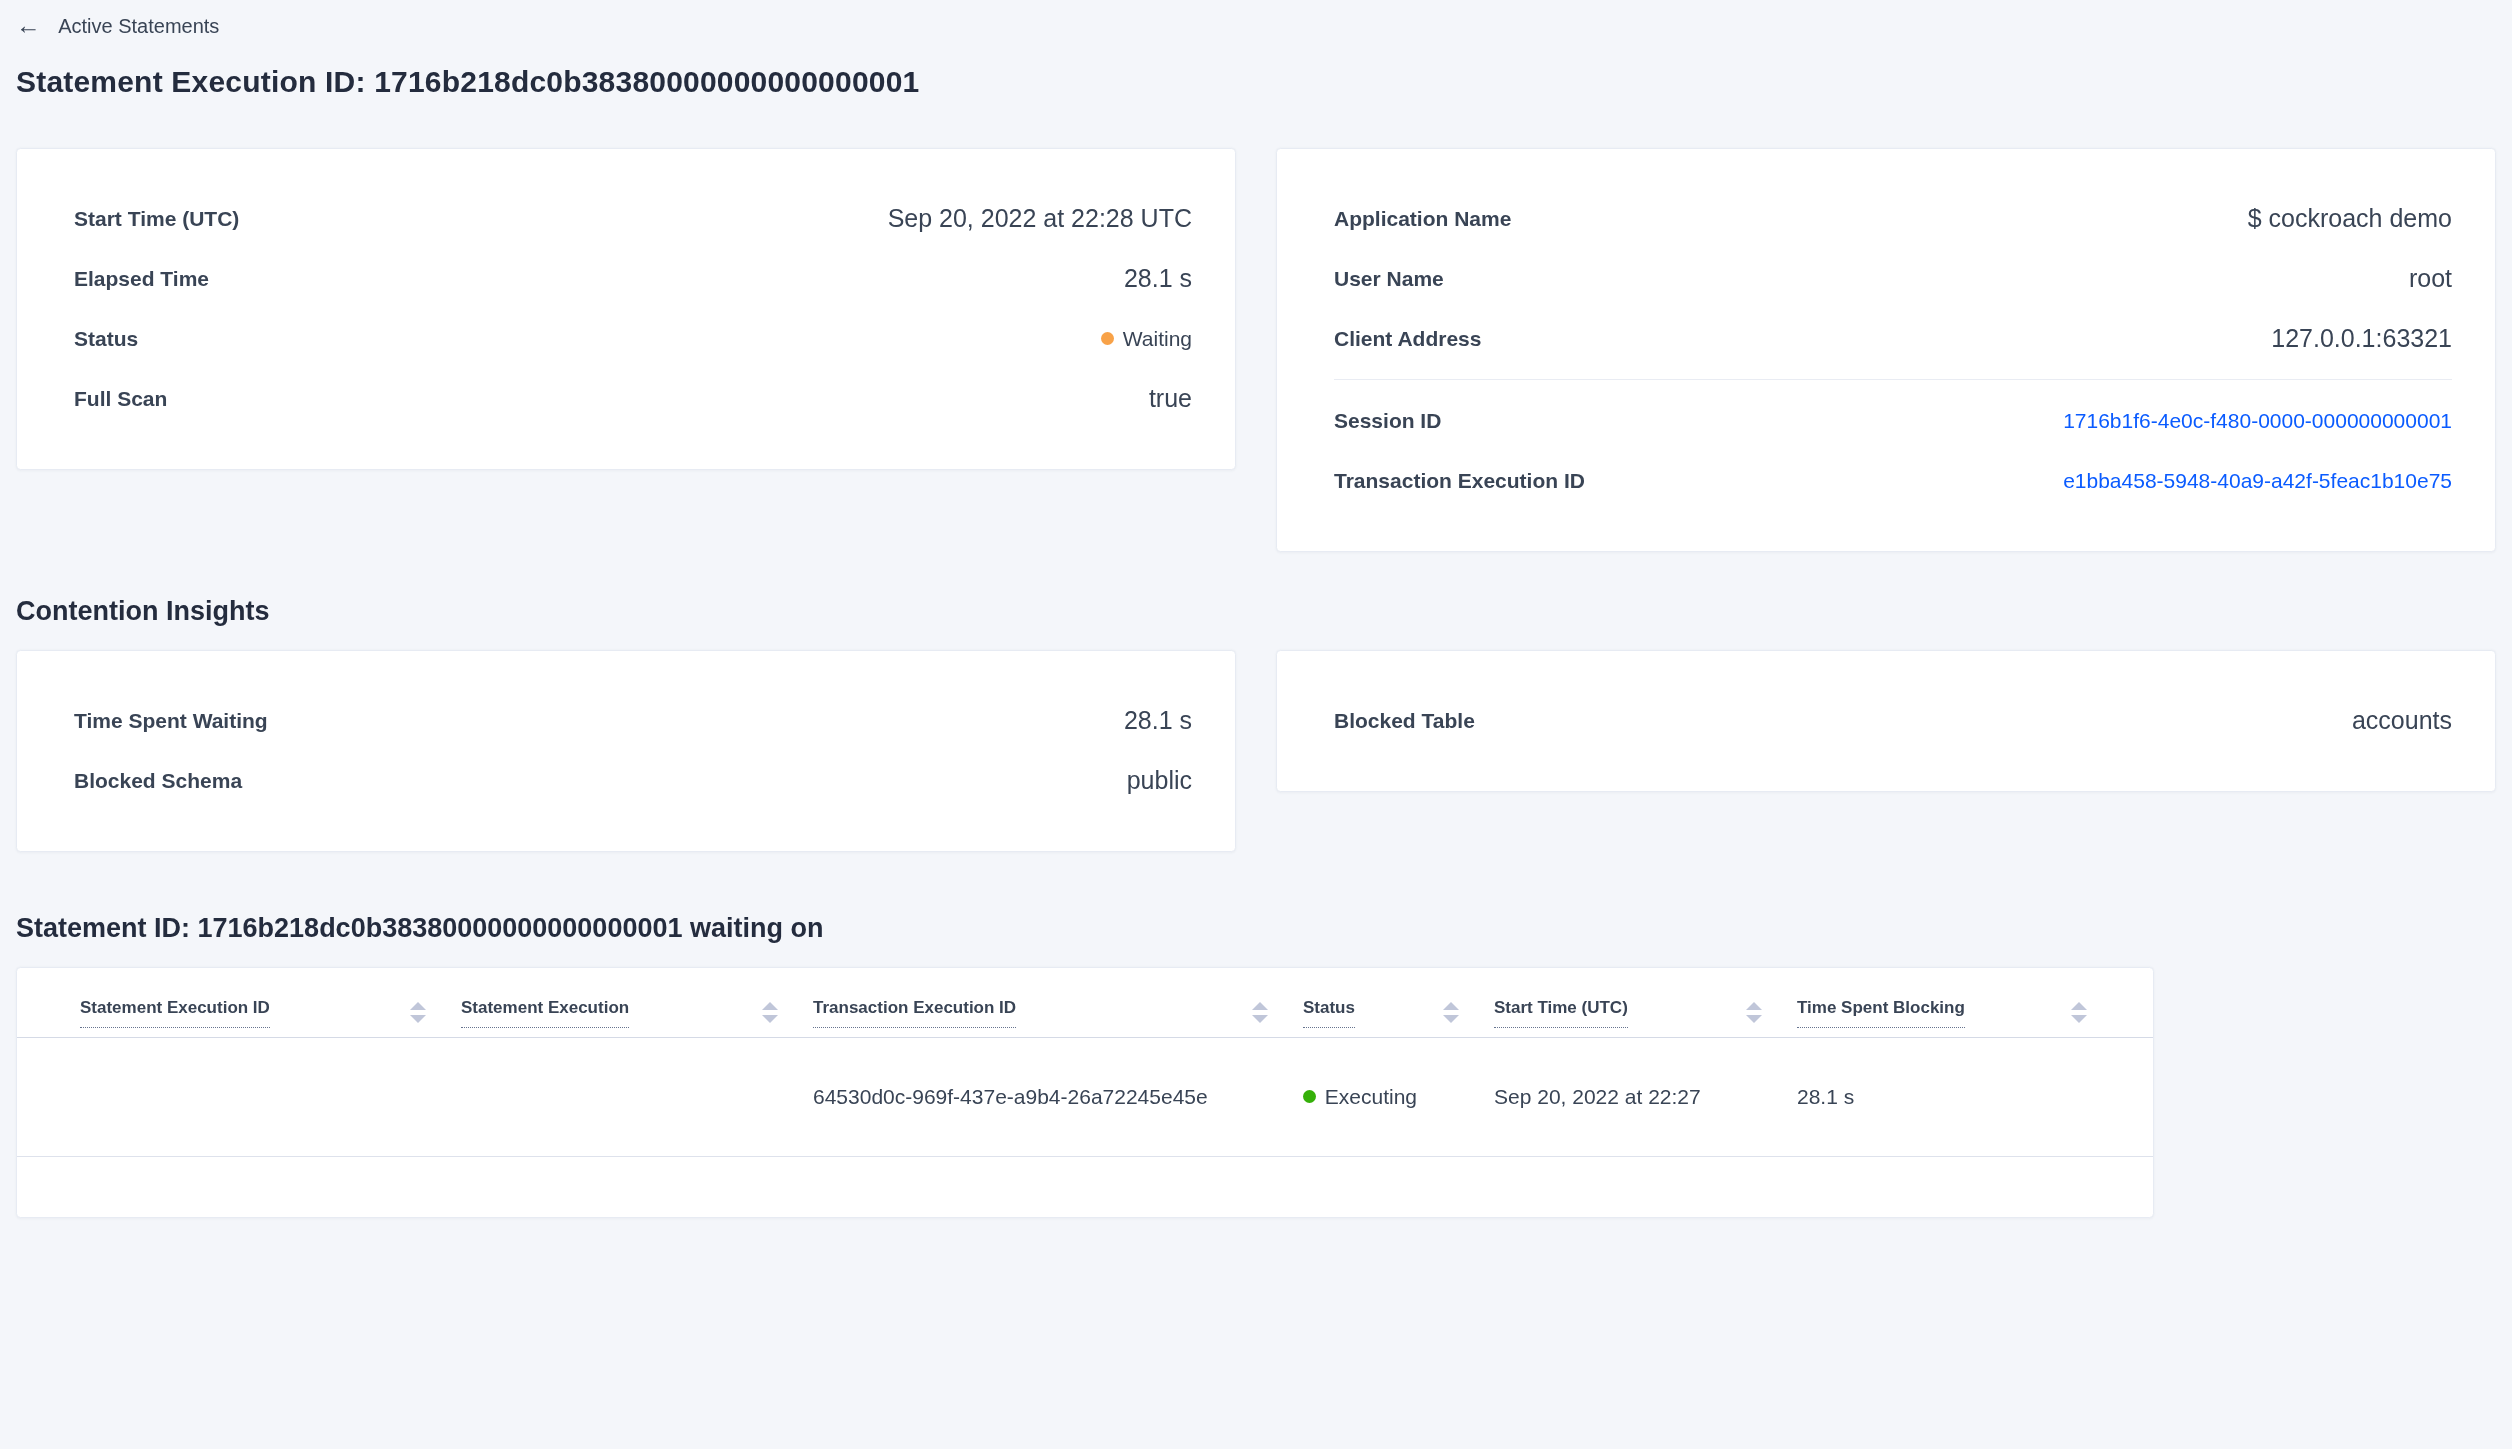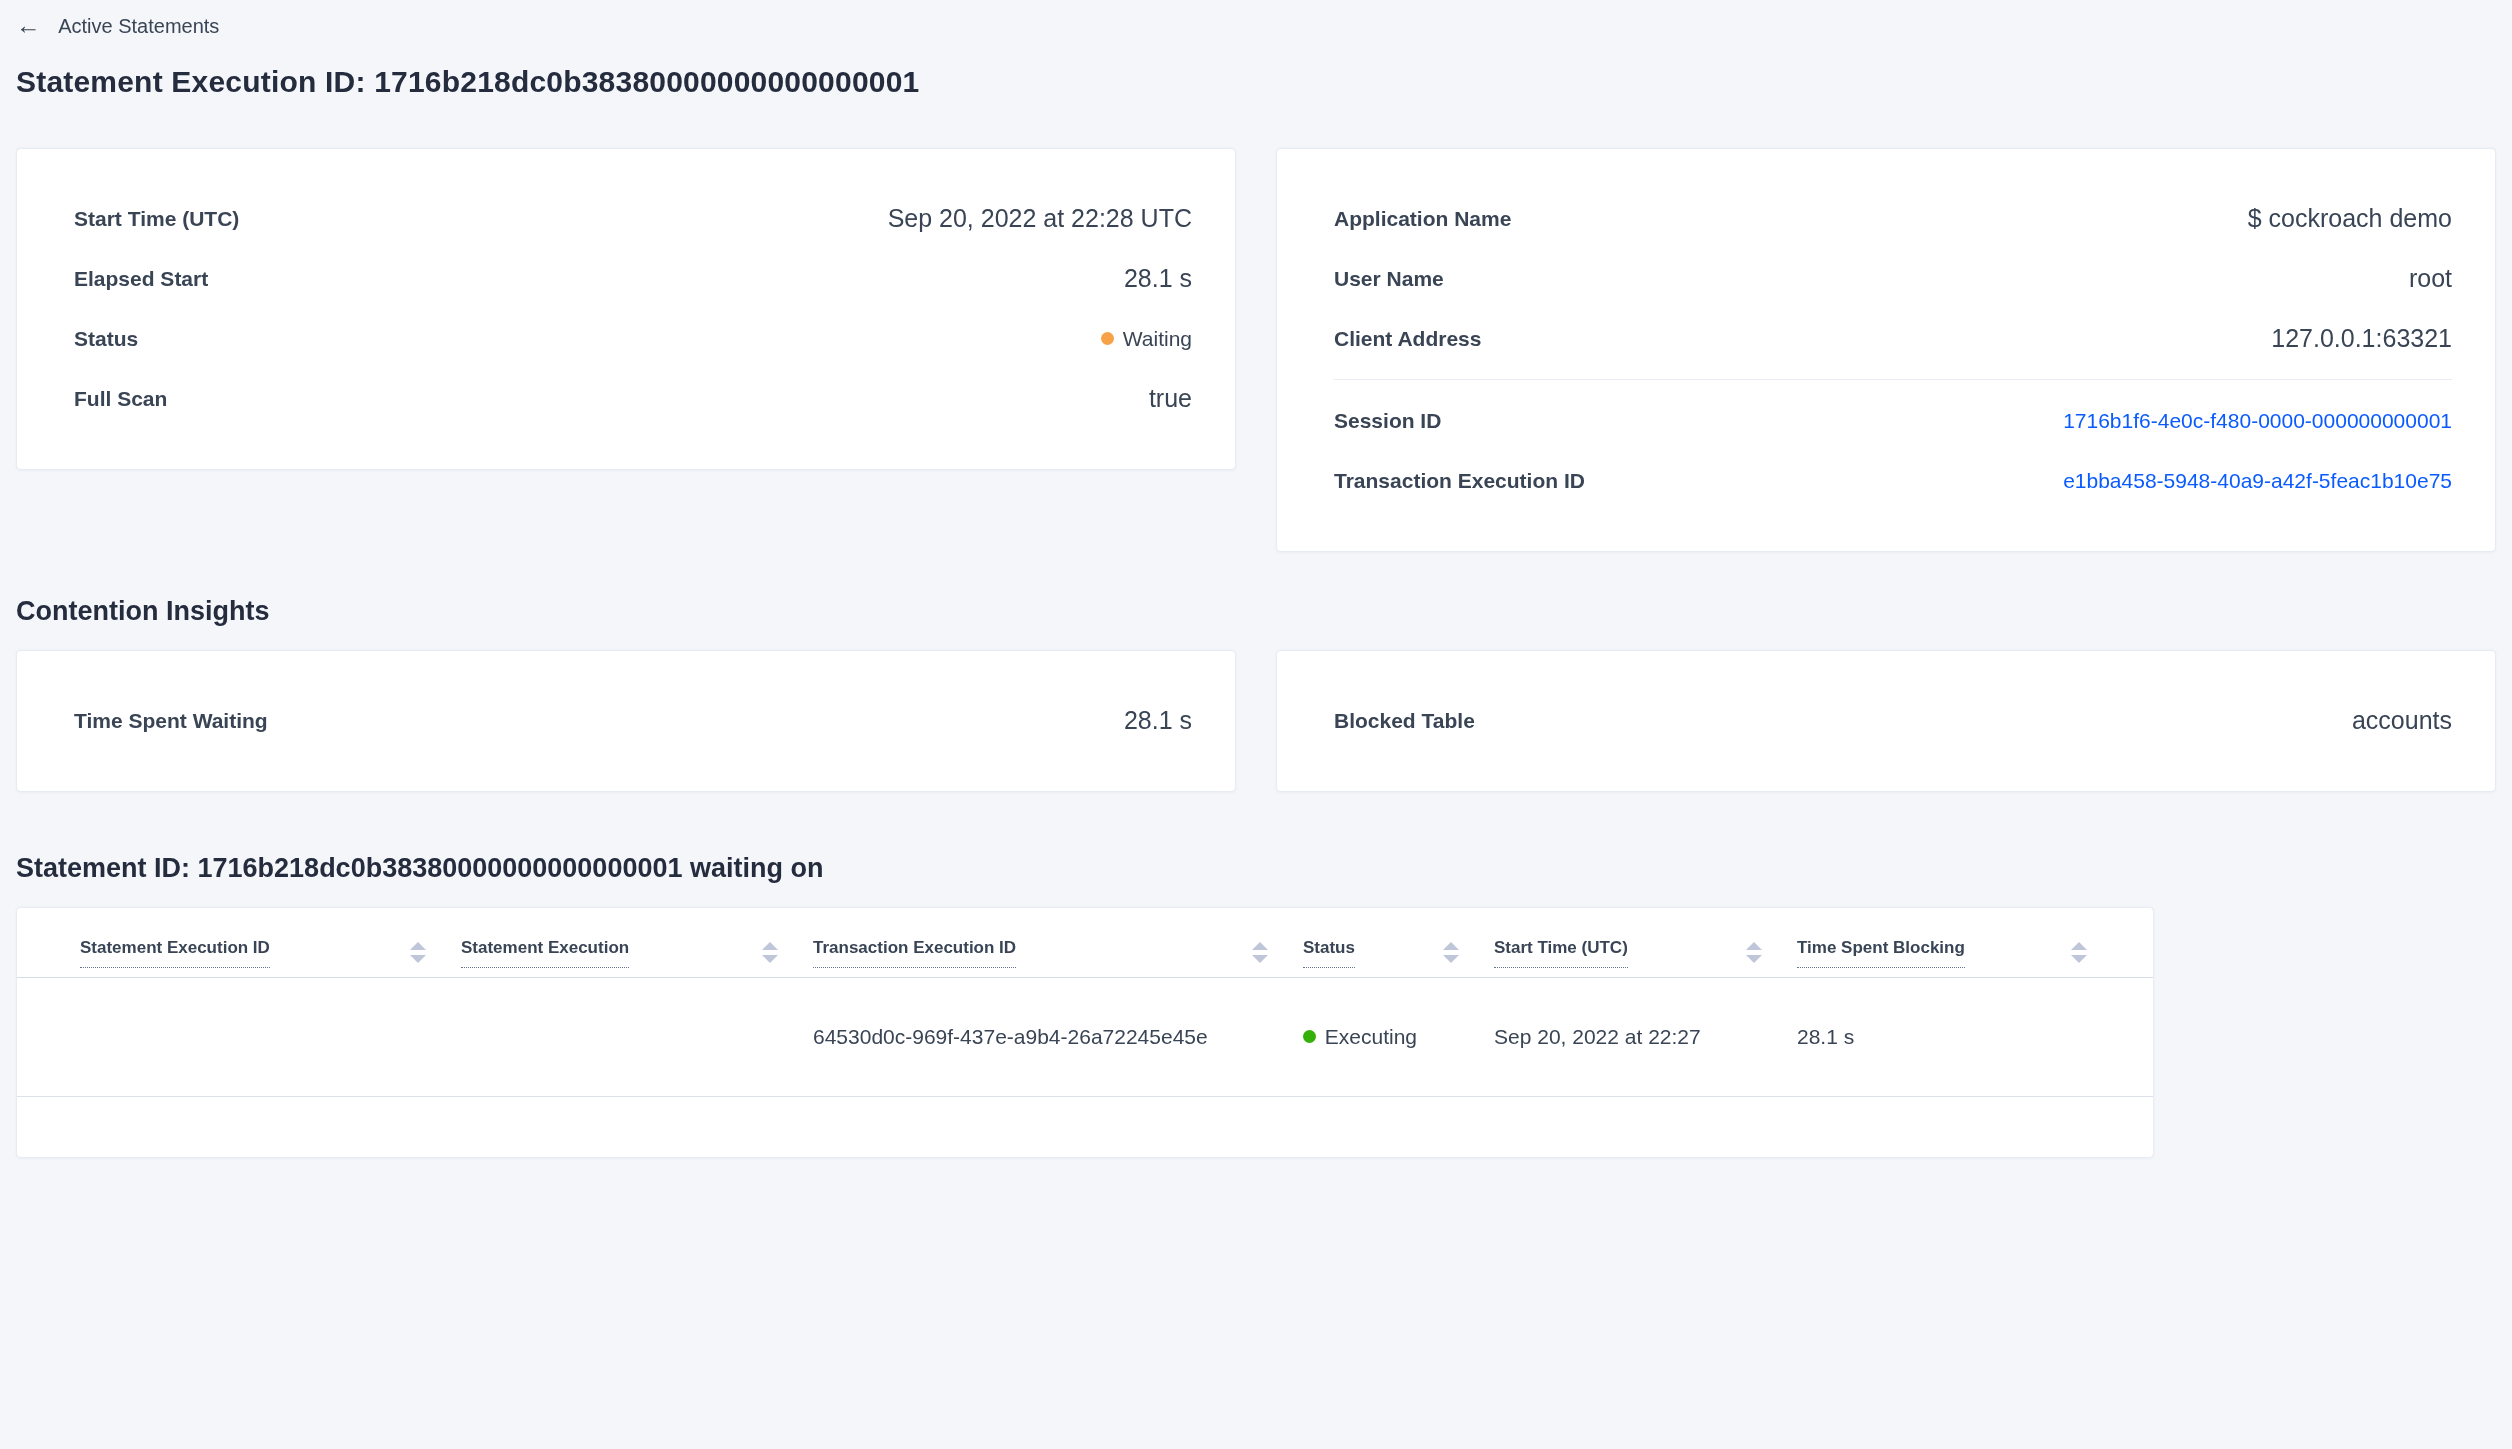--- a/index.html
+++ b/index.html
@@ -103,21 +103,21 @@
 
 
   <div class="cards-row">
 
     <div class="card">
       <div class="kv-row">
         <span class="kv-label">Start Time (UTC)</span>
         <span class="kv-value">Sep 20, 2022 at 22:28 UTC</span>
       </div>
       <div class="kv-row">
-        <span class="kv-label">Elapsed Start</span>
+        <span class="kv-label">Elapsed Time</span>
         <span class="kv-value">28.1 s</span>
       </div>
       <div class="kv-row">
         <span class="kv-label">Status</span>
         <span class="status-value">
           <span class="dot dot-waiting"></span>
           <span>Waiting</span>
         </span>
       </div>
       <div class="kv-row">
@@ -153,20 +153,24 @@
   </div>
 
   <h2 class="section-title">Contention Insights</h2>
 
   <div class="cards-row tight">
 
     <div class="card">
       <div class="kv-row">
         <span class="kv-label">Time Spent Waiting</span>
         <span class="kv-value">28.1 s</span>
+      </div>
+      <div class="kv-row">
+        <span class="kv-label">Blocked Schema</span>
+        <span class="kv-value">public</span>
       </div>
     </div>
 
     <div class="card" style="align-self:flex-start;">
       <div class="kv-row">
         <span class="kv-label">Blocked Table</span>
         <span class="kv-value">accounts</span>
       </div>
     </div>
 

